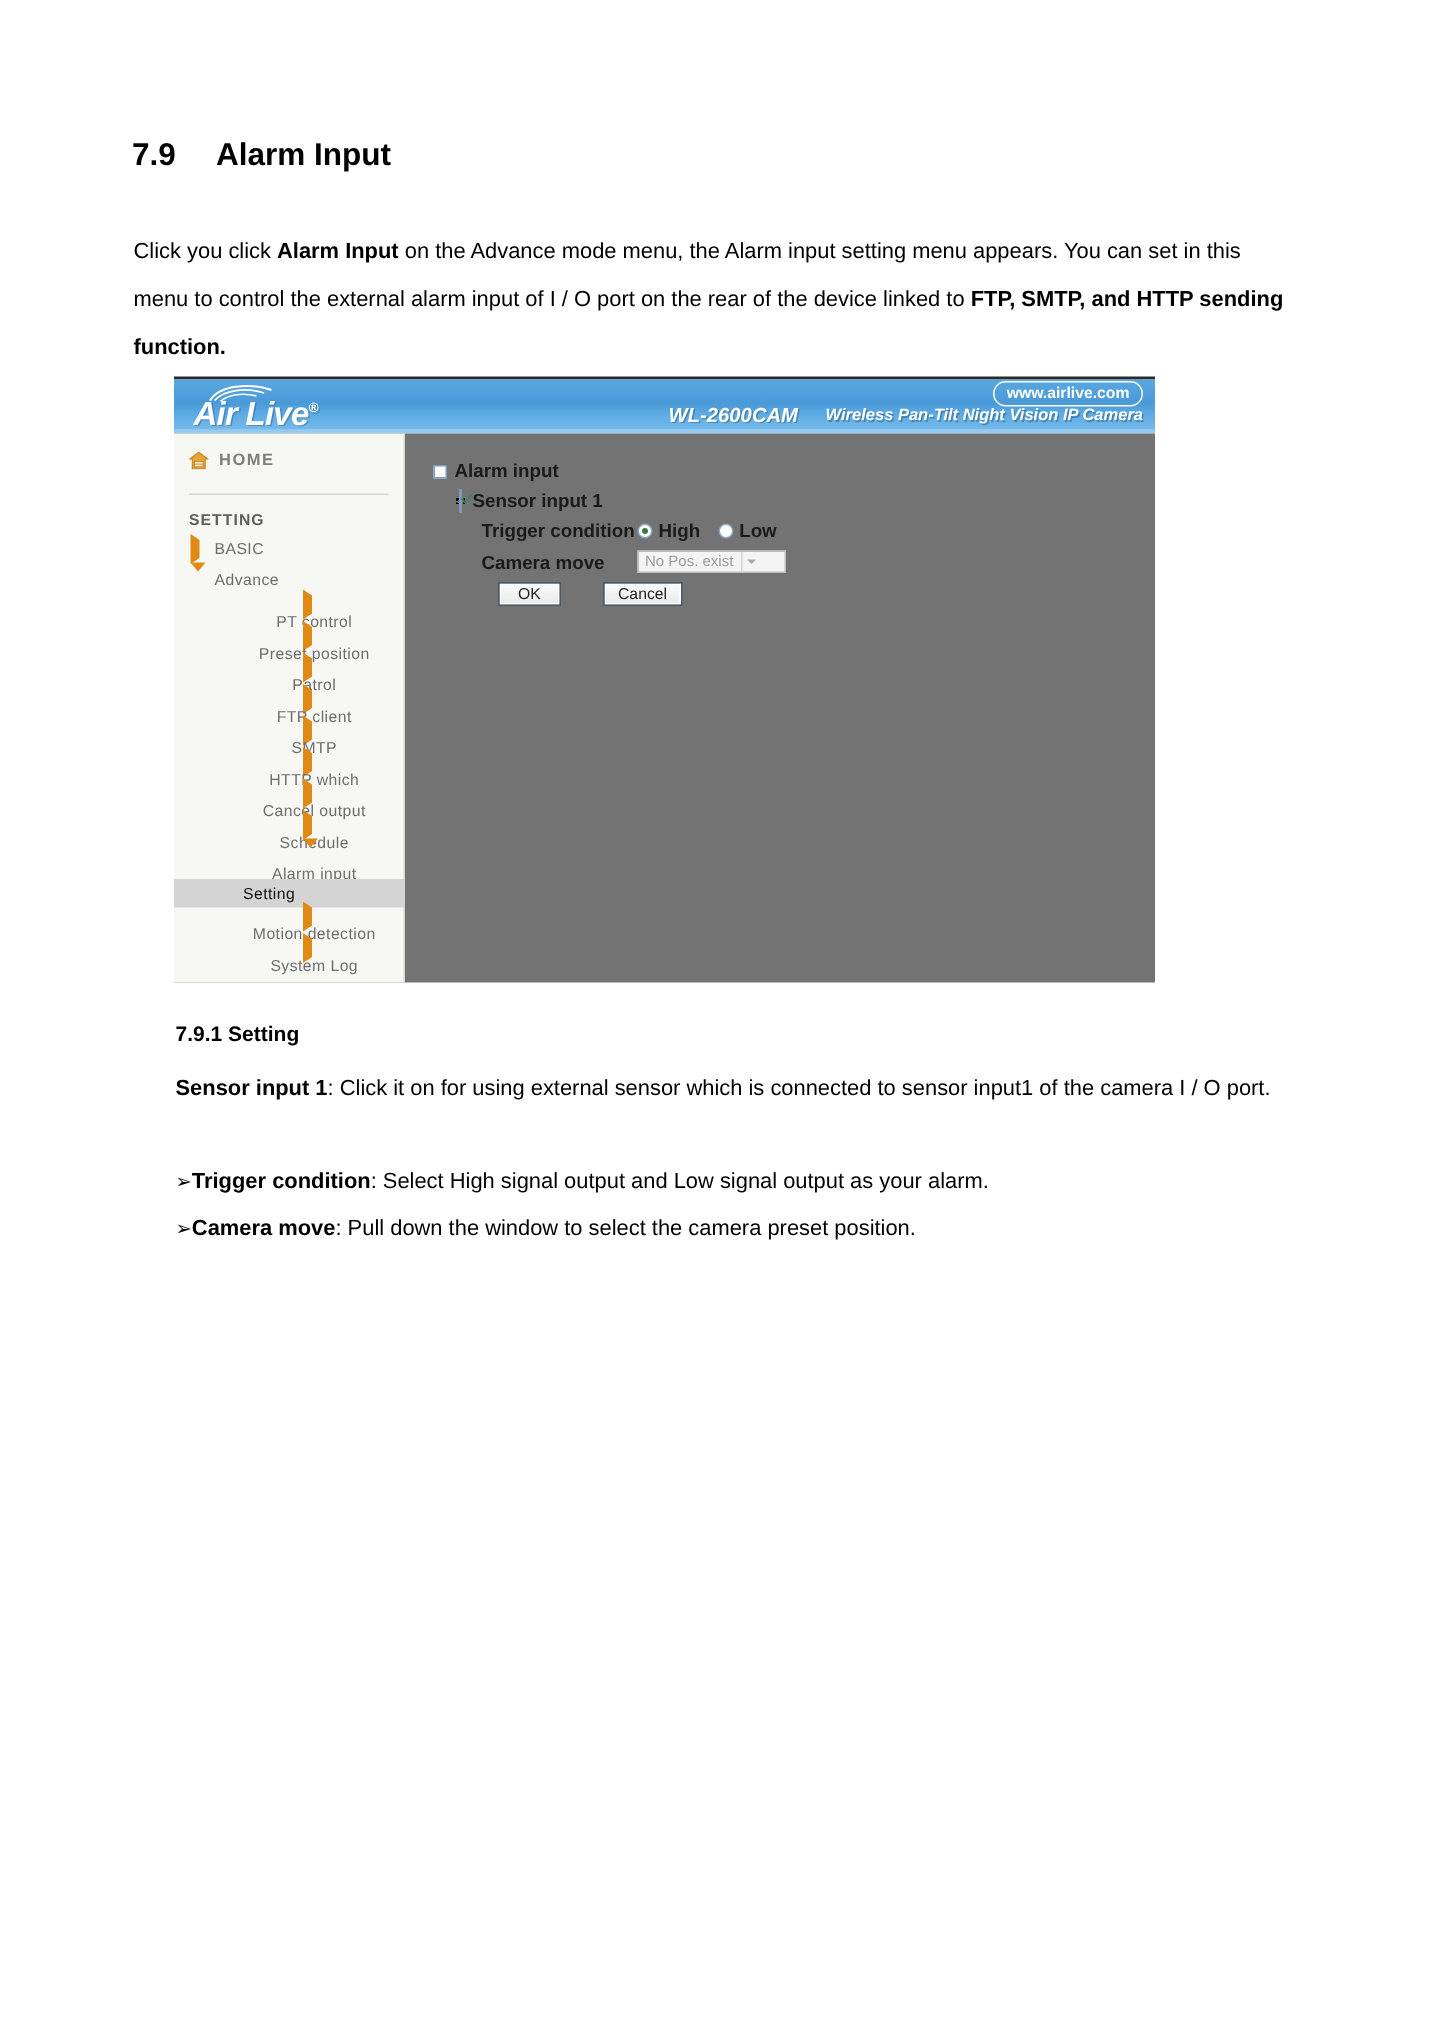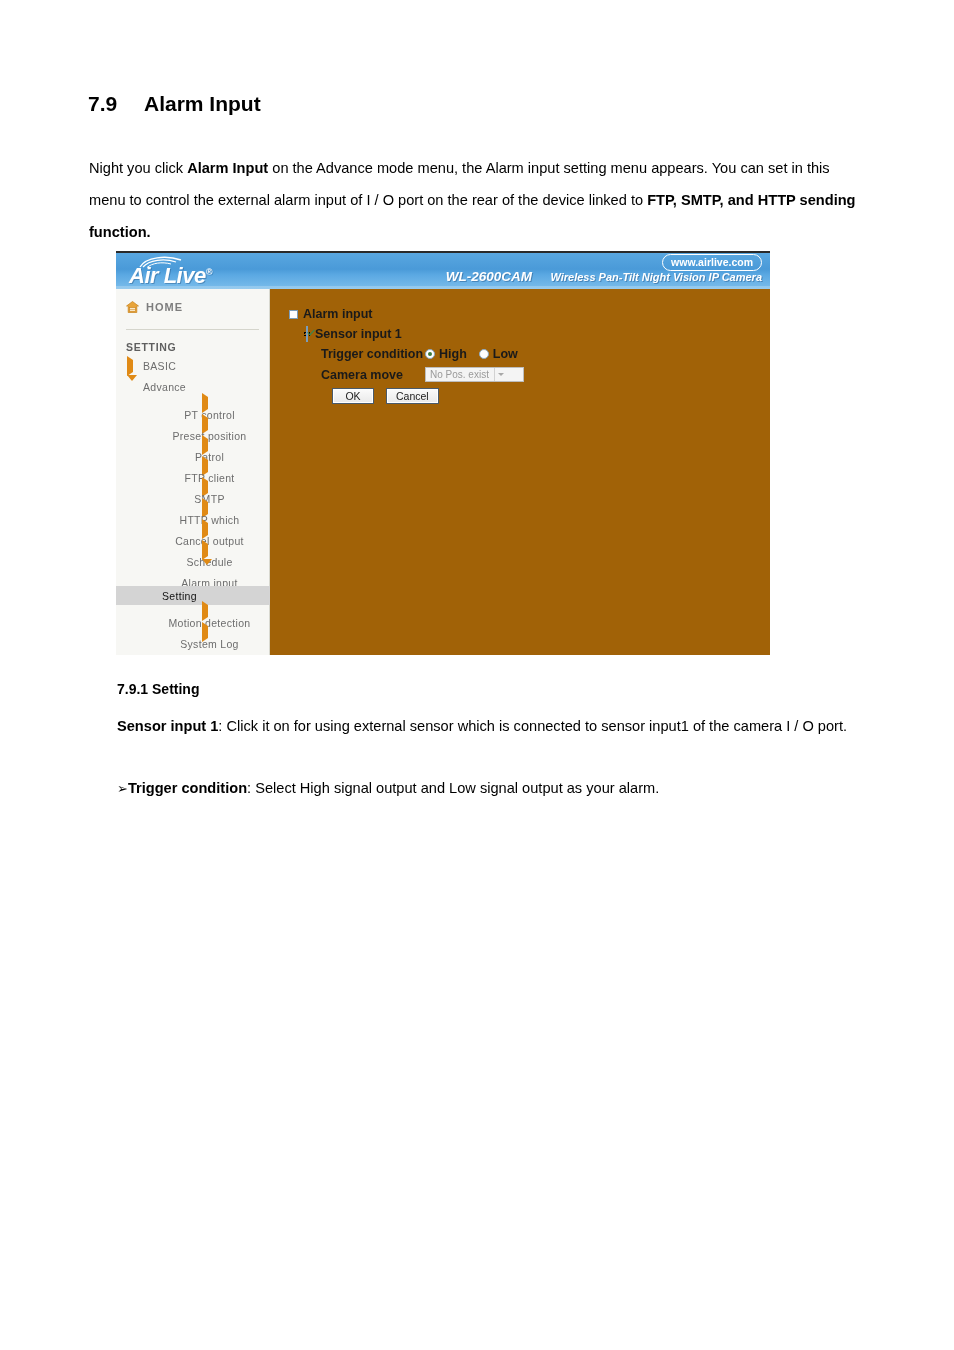--- a/index.html
+++ b/index.html
@@ -134,21 +134,21 @@
     border: 1.5px solid #ffffff;
     border-radius: 9px;
     padding: 1px 8px 2px 8px;
     line-height: 12px;
     white-space: nowrap;
   }
 
   .shot-body {
     position: relative;
     height: 366px;
-    background: #a16207;
+    background: #737373;
   }
 
   
   .sidebar {
     position: absolute;
     left: 0; top: 0;
     width: 154px;
     height: 366px;
     background: #f7f7f4;
     border-right: 1px solid #d8d8cf;
@@ -353,21 +353,21 @@
     border-top: 3.5px solid #a8a8a8;
     border-left: 3.5px solid transparent;
     border-right: 3.5px solid transparent;
   }
 
   .f-buttons {
     position: absolute;
     left: 62px;
     top: 99px;
     display: flex;
-    gap: 12px;
+    gap: 28px;
   }
   .btn {
     min-width: 42px;
     height: 16px;
     line-height: 14px;
     text-align: center;
     font-size: 10.5px;
     color: #222222;
     background: linear-gradient(to bottom,#fbfbfb,#e9e9e9);
     border: 1px solid #4a5a6a;
@@ -398,21 +398,21 @@
 </head>
 <body>
 
 <div class="page">
 
   <div class="doc-heading">
     <span class="num">7.9</span><span>Alarm Input</span>
   </div>
 
   <div class="intro">
-    <span>Night you click </span><b>Alarm Input</b><span> on the Advance mode menu, the Alarm input setting menu appears. You can set in this menu to control the external alarm input of I / O port on the rear of the device linked to </span><b>FTP, SMTP, and HTTP sending function.</b>
+    <span>Click you click </span><b>Alarm Input</b><span> on the Advance mode menu, the Alarm input setting menu appears. You can set in this menu to control the external alarm input of I / O port on the rear of the device linked to </span><b>FTP, SMTP, and HTTP sending function.</b>
   </div>
 
   <div class="shot">
 
     <div class="shot-header">
       <div class="logo">
         <svg class="logo-waves" width="46" height="14" viewBox="0 0 46 14">
           <path d="M2 12 C8 2, 28 0, 43 5" stroke="#ffffff" stroke-width="1.4" fill="none"></path>
           <path d="M5 12 C11 5, 26 3, 38 7" stroke="#ffffff" stroke-width="1.2" fill="none"></path>
           <path d="M9 12.5 C14 8, 24 6.5, 33 9" stroke="#ffffff" stroke-width="1" fill="none"></path>
@@ -543,14 +543,17 @@
   <div class="sub-heading">7.9.1 Setting</div>
 
   <div class="para p-sensor">
     <b>Sensor input 1</b><span>: Click it on for using external sensor which is connected to sensor input1 of the camera I / O port.</span>
   </div>
 
   <div class="para p-trigger">
     <span class="bullet-arrow">➢</span><b>Trigger condition</b><span>: Select High signal output and Low signal output as your alarm.</span>
   </div>
 
+  <div class="para p-camera">
+    <span class="bullet-arrow">➢</span><b>Camera move</b><span>: Pull down the window to select the camera preset position.</span>
+  </div>
 
 </div>
 
 </body></html>

